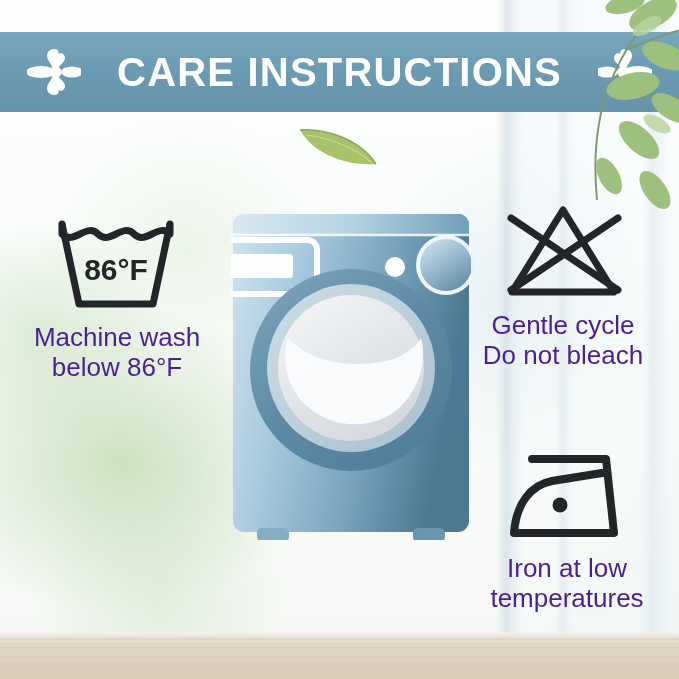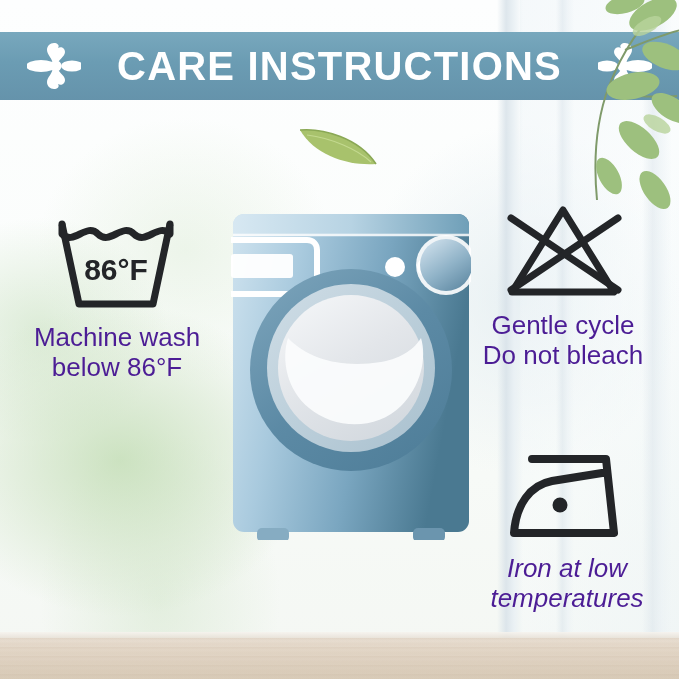--- a/index.html
+++ b/index.html
@@ -65,21 +65,21 @@
     height: 8px;
     background: linear-gradient(180deg, rgba(246,243,238,0.9) 0%, rgba(226,218,206,0.85) 100%);
   }
 
   
   .banner {
     position: absolute;
     left: 0;
     top: 32px;
     width: 679px;
-    height: 68px;
+    height: 80px;
     background: linear-gradient(180deg, #78a8bd 0%, #6b9cb3 45%, #6593ab 100%);
     display: flex;
     align-items: center;
     justify-content: center;
     gap: 36px;
   }
   .banner-title {
     color: #ffffff;
     font-size: 40px;
     font-weight: bold;
@@ -98,21 +98,21 @@
 
   
   .cell {
     position: absolute;
     width: 210px;
     text-align: center;
   }
   .cell.tl { left: 12px; top: 212px; }
   .cell.tr2 { left: 458px; top: 200px; }
   .cell.bl { left: 12px; top: 443px; }
-  .cell.br { left: 462px; top: 443px; font-style: italic; }
+  .cell.br { left: 462px; top: 443px; }
 
   .symbol { height: 104px; display: flex; align-items: center; justify-content: center; }
   .symbol svg { display: block; }
 
   .cell-label {
     margin-top: 6px;
     font-size: 26px;
     line-height: 30px;
     color: #4c1d95;
     font-family: "Liberation Sans", sans-serif;

